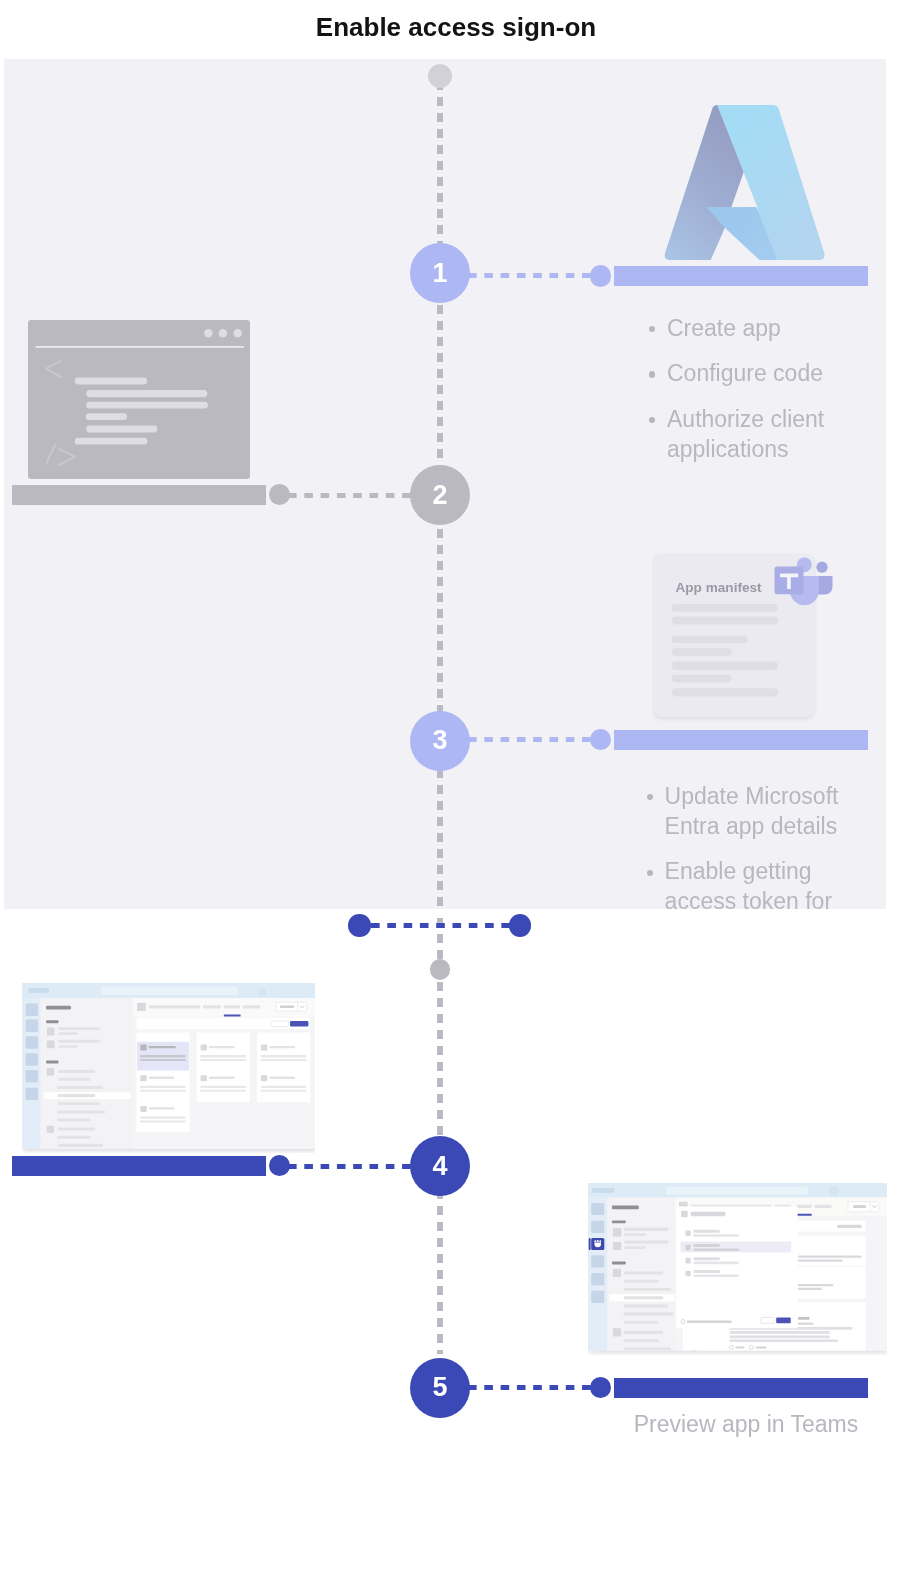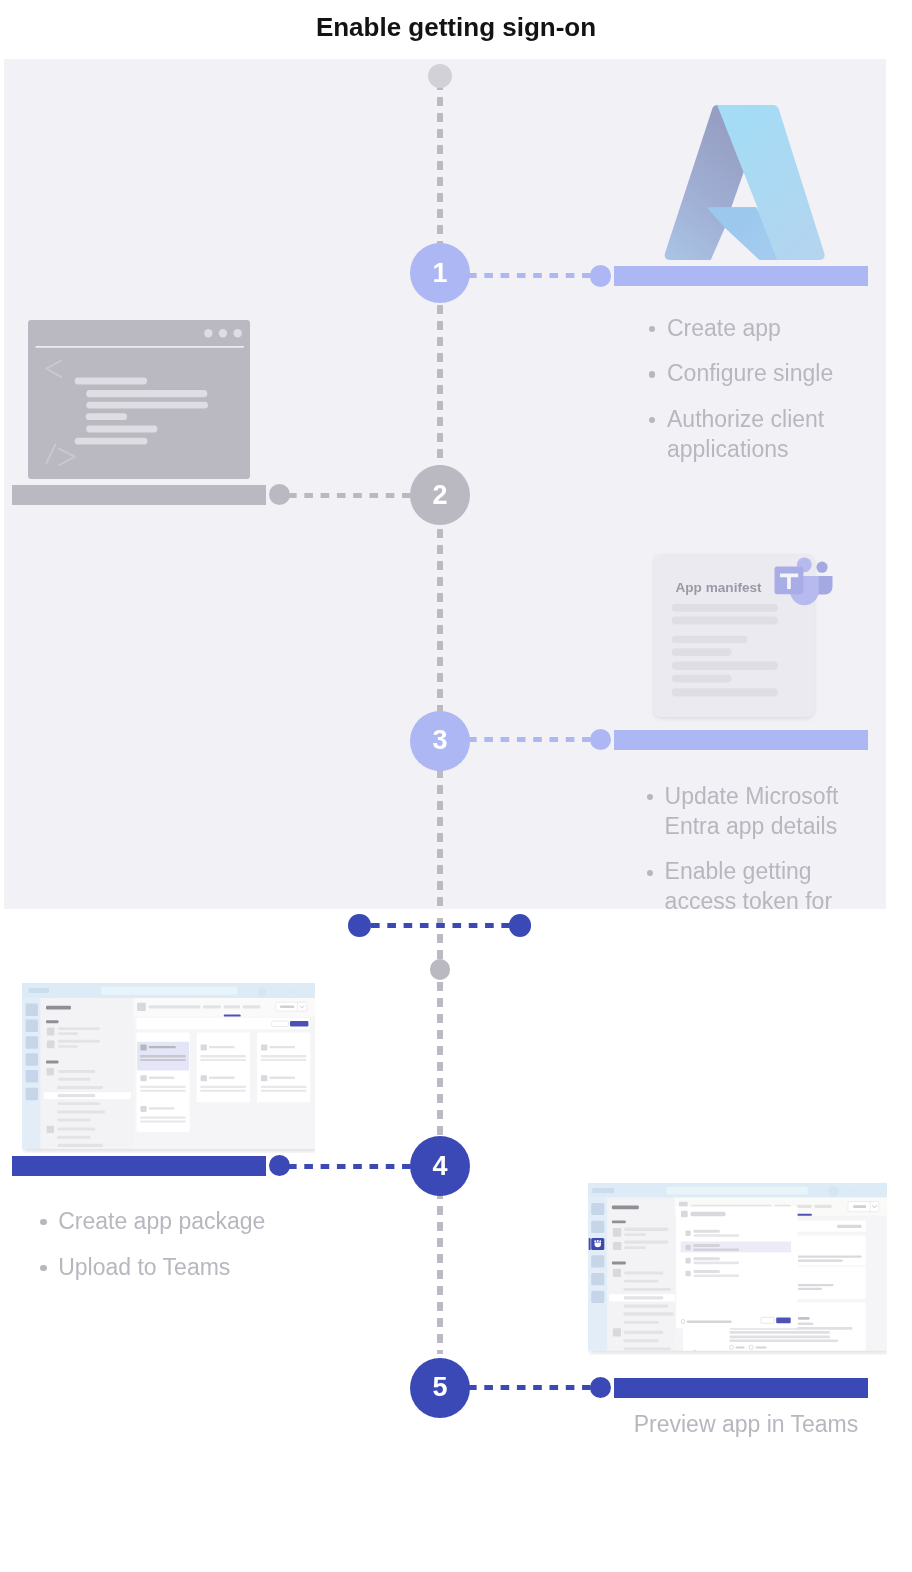--- a/index.html
+++ b/index.html
@@ -42,21 +42,21 @@
 
   .caption{position:absolute;z-index:16;font-size:23px;line-height:29.7px;color:#b8b7bf;}
 
   .gfx{position:absolute;z-index:12;}
   .gfx svg{display:block;width:100%;height:100%;}
 </style>
 </head>
 <body>
 
 <div id="page">
-  <div class="title">Enable getting sign-on</div>
+  <div class="title">Enable access sign-on</div>
 
   <div class="shade-bg"></div>
 
   <div class="shade">
 
     <div class="spine" style="left:433px;top:21.5px;height:888px;"></div>
     <div class="dot" style="left:424px;top:5px;width:24px;height:24px;background:#d2d1d8;"></div>
 
     <div class="gfx" style="left:655px;top:44px;width:168px;height:162px;">
         <svg viewBox="0 0 100 100" preserveAspectRatio="none">
@@ -84,21 +84,21 @@
                 background-image:linear-gradient(90deg,#acb7f4 51%,rgba(0,0,0,0) 0%);
                 background-size:16.3px 5px;background-repeat:repeat-x;"></div>
     <div class="dot" style="left:585.9px;top:206px;width:21.5px;height:21.5px;background:#acb7f4;"></div>
     <div class="bar" style="left:609.9px;top:206.8px;width:253.8px;background:#acb7f4;"></div>
     <div class="node" style="left:405.9px;top:184.2px;width:60.3px;height:60.3px;background:#acb7f4;">
       <span>1</span>
     </div>
     <div class="bullets" style="left:617px;top:238.5px;width:272px;">
       <ul>
         <li>Create app</li>
-        <li>Configure single</li>
+        <li>Configure code</li>
         <li>Authorize client applications</li>
       </ul>
     </div>
 
     <div class="gfx" style="left:24px;top:261px;width:222px;height:159px;">
         <svg viewBox="0 0 222 159">
       <rect x="0" y="0" width="222" height="159" rx="3" fill="#bab8c1"></rect>
       <circle cx="180.4" cy="13.2" r="4.2" fill="#dedde3"></circle>
       <circle cx="194.9" cy="13.2" r="4.2" fill="#dedde3"></circle>
       <circle cx="209.7" cy="13.2" r="4.2" fill="#dedde3"></circle>
@@ -268,26 +268,20 @@
       <rect x="238.6" y="106.7" width="45.8" height="2.1" rx="0.8" fill="#e8e8eb"></rect>
       </svg>
     </div>
   <div class="hdash" style="left:288px;top:1163.5px;width:126px;
               background-image:linear-gradient(90deg,#3a49b5 51%,rgba(0,0,0,0) 0%);
               background-size:16.3px 5px;background-repeat:repeat-x;"></div>
   <div class="dot" style="left:268.7px;top:1155.1px;width:21.4px;height:21.4px;background:#3a49b5;"></div>
   <div class="bar" style="left:12.1px;top:1155.9px;width:254px;background:#3a49b5;"></div>
   <div class="node" style="left:409.9px;top:1136px;width:60px;height:60px;background:#3a49b5;">
     <span>4</span>
-  </div>
-  <div class="bullets" style="left:12.2px;top:1191.1px;width:300px;color:#b8b7bf;">
-    <ul>
-      <li>Create app package</li>
-      <li>Upload to Teams</li>
-    </ul>
   </div>
 
   <div class="gfx" style="left:588px;top:1183px;width:299px;height:172px;">
       <svg viewBox="0 0 299 172">
       <defs>
           <filter id="shot2shadow" x="-12%" y="-12%" width="130%" height="130%">
             <feDropShadow dx="1.5" dy="2.5" stdDeviation="2.6" flood-color="#8d8c99" flood-opacity="0.30"></feDropShadow>
           </filter>
         </defs>
       <rect x="0" y="0" width="299" height="167.5" rx="1.5" fill="#f4f4f6" filter="url(#shot2shadow)"></rect>

